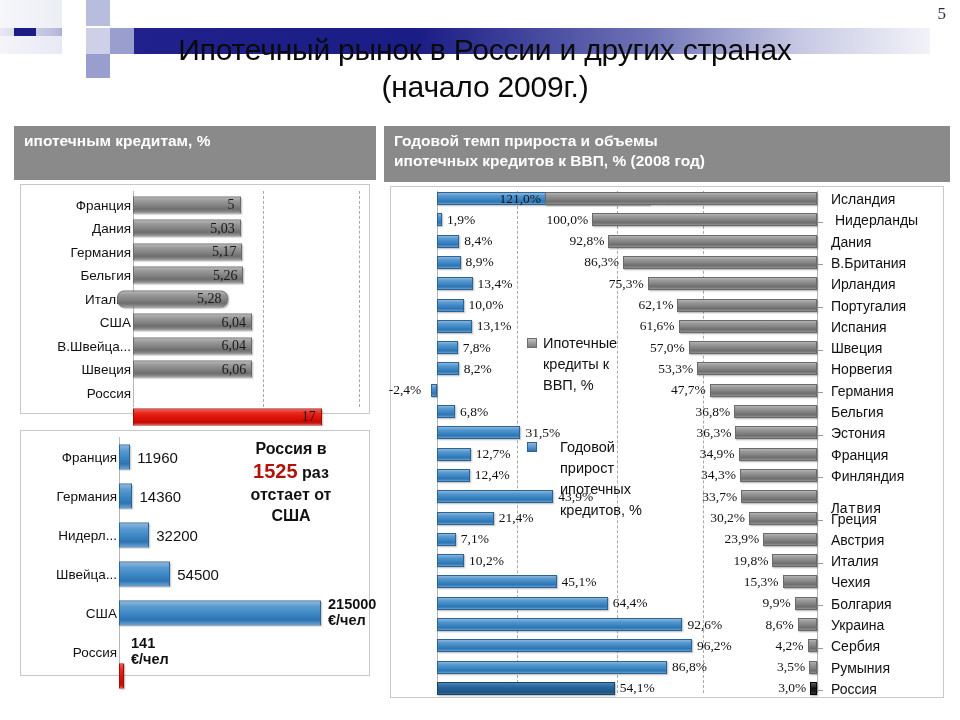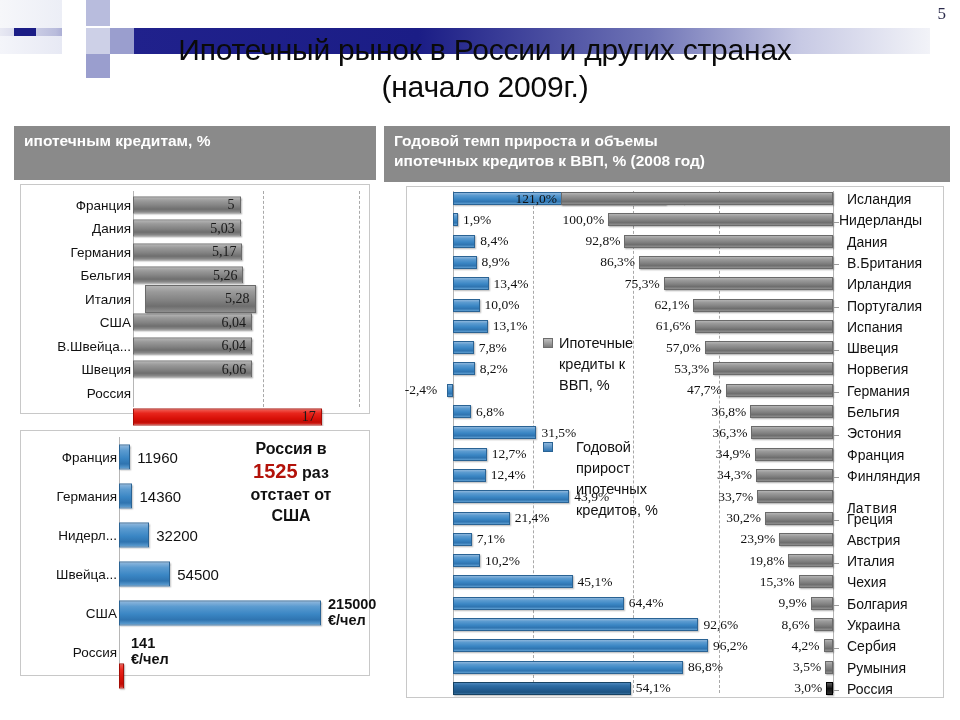--- a/index.html
+++ b/index.html
@@ -111,21 +111,21 @@
           </div>
         </div>
         <div class="lrow" style="top: 78.5px; height: 23.5px;">
           <div class="lcat" style="right: 238px; width: 105px;">Бельгия</div>
           <div class="lbar bar-gray" style="left: 112px; width: 110.386px; height: 17px;">
             <span class="val-in">5,26</span>
           </div>
         </div>
         <div class="lrow" style="top: 102px; height: 23.5px;">
           <div class="lcat" style="right: 238px; width: 105px;">Италия</div>
-          <div class="lbar bar-gray" style="left: 124px; width: 110.608px; height: 28px;">
+          <div class="lbar bar-gray" style="left: 96px; width: 110.608px; height: 17px; border-radius: 7px;">
             <span class="val-in">5,28</span>
           </div>
         </div>
         <div class="lrow" style="top: 125.5px; height: 23.5px;">
           <div class="lcat" style="right: 238px; width: 105px;">США</div>
           <div class="lbar bar-gray" style="left: 112px; width: 119.044px; height: 17px;">
             <span class="val-in">6,04</span>
           </div>
         </div>
         <div class="lrow" style="top: 149px; height: 23.5px;">
@@ -195,38 +195,38 @@
       <div>США</div>
     </div>
   </div>
 </div>
 
 <div class="panel" style="left:384px;top:126px;width:566px;height:586px;">
   <div class="panel-head" style="height:56px;">
     <div>Годовой темп прироста и объемы</div>
     <div>ипотечных кредитов к ВВП, % (2008 год)</div>
   </div>
-  <div class="panel-body" style="height:512px;margin:4px 6px 6px 22px;">
+  <div class="panel-body" style="height:512px;margin:4px 6px 6px 6px;">
     <div class="axisline" style="left:46px;top:4px;bottom:4px;"></div>
     <div class="vline" style="left:126px;top:4px;bottom:4px;"></div>
     <div class="vline" style="left:226px;top:4px;bottom:4px;"></div>
     <div class="vline" style="left:312px;top:4px;bottom:4px;"></div>
     <div class="axisline" style="left:426px;top:4px;bottom:4px;"></div>
     <div id="gdp-rows">
         <div class="lbar bar-blue" style="position: absolute; left: 46px; top: 5px; transform: none; width: 212.53px; height: 13px;"></div>
         <div class="val-out" style="top: 11.5px; left: 263.53px; font-size: 13.5px; font-family: &quot;Liberation Serif&quot;, &quot;DejaVu Serif&quot;, serif;">80,2%</div>
         <div class="lbar  bar-gray" style="position: absolute; left: 154px; top: 5px; transform: none; width: 272px; height: 13px;"></div>
         <div class="val-out" style="top: 11.5px; left: 106px; width: 44px; text-align: right; font-size: 13.5px; font-family: &quot;Liberation Serif&quot;, &quot;DejaVu Serif&quot;, serif;">121,0%</div>
         <div class="rname" style="left: 440px; top: 4px;">Исландия</div>
         <div class="lbar bar-blue" style="position: absolute; left: 46px; top: 26.3px; transform: none; width: 5.035px; height: 13px;"></div>
         <div class="val-out" style="top: 32.8px; left: 56.035px; font-size: 13.5px; font-family: &quot;Liberation Serif&quot;, &quot;DejaVu Serif&quot;, serif;">1,9%</div>
         <div class="lbar  bar-gray" style="position: absolute; left: 201.207px; top: 26.3px; transform: none; width: 224.793px; height: 13px;"></div>
         <div class="val-out" style="top: 32.8px; left: 153.207px; width: 44px; text-align: right; font-size: 13.5px; font-family: &quot;Liberation Serif&quot;, &quot;DejaVu Serif&quot;, serif;">100,0%</div>
         <div class="tick" style="left: 427px; top: 34.8px;"></div>
-        <div class="rname" style="left: 432px; top: 25.3px;">Нидерланды</div>
+        <div class="rname" style="left: 444px; top: 25.3px;">Нидерланды</div>
         <div class="lbar bar-blue" style="position: absolute; left: 46px; top: 47.6px; transform: none; width: 22.26px; height: 13px;"></div>
         <div class="val-out" style="top: 54.1px; left: 73.26px; font-size: 13.5px; font-family: &quot;Liberation Serif&quot;, &quot;DejaVu Serif&quot;, serif;">8,4%</div>
         <div class="lbar  bar-gray" style="position: absolute; left: 217.392px; top: 47.6px; transform: none; width: 208.608px; height: 13px;"></div>
         <div class="val-out" style="top: 54.1px; left: 169.392px; width: 44px; text-align: right; font-size: 13.5px; font-family: &quot;Liberation Serif&quot;, &quot;DejaVu Serif&quot;, serif;">92,8%</div>
         <div class="rname" style="left: 440px; top: 46.6px;">Дания</div>
         <div class="lbar bar-blue" style="position: absolute; left: 46px; top: 68.9px; transform: none; width: 23.585px; height: 13px;"></div>
         <div class="val-out" style="top: 75.4px; left: 74.585px; font-size: 13.5px; font-family: &quot;Liberation Serif&quot;, &quot;DejaVu Serif&quot;, serif;">8,9%</div>
         <div class="lbar  bar-gray" style="position: absolute; left: 232.003px; top: 68.9px; transform: none; width: 193.997px; height: 13px;"></div>
         <div class="val-out" style="top: 75.4px; left: 184.003px; width: 44px; text-align: right; font-size: 13.5px; font-family: &quot;Liberation Serif&quot;, &quot;DejaVu Serif&quot;, serif;">86,3%</div>
         <div class="tick" style="left: 427px; top: 77.4px;"></div>

